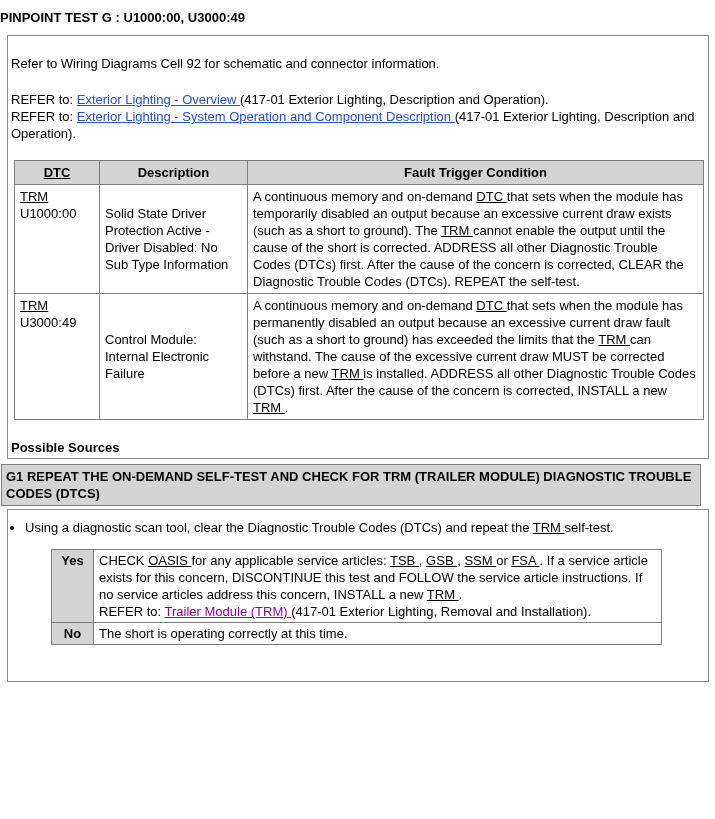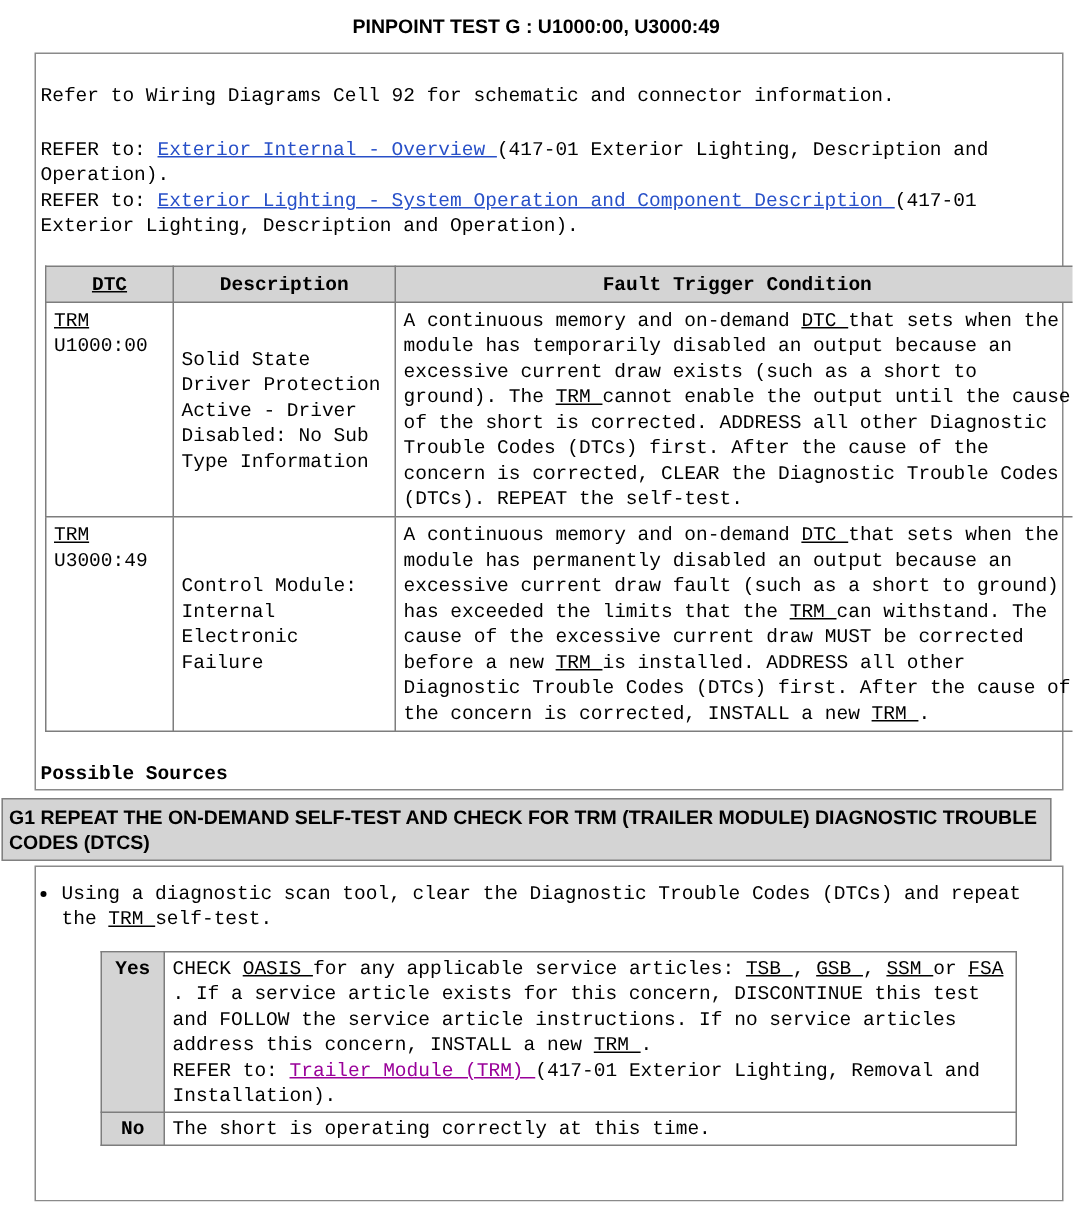--- a/index.html
+++ b/index.html
@@ -11,29 +11,27 @@
   }
   html,body{margin:0;padding:0;background:#fff;}
   body{
     width:715px;
     font-family:"Liberation Sans",sans-serif;
     font-size:13px;
     line-height:17px;
     color:#000;
   }
   .title{
-    text-align:center;
     font-weight:bold;
     margin:9px 0;
     font-size:13px;
   }
   .box{
     border:1px solid var(--border-gray);
-    margin:0 6px 0 23px;
-    font-family:Liberation Mono, monospace;
+    margin:0 6px 0 7px;
   }
   .box1{padding:1px 5px 2px 3px;}
   .box2{padding:2px 5px 36px 3px;}
   .para{margin:18px 0 0 0;}
   .bold-heading{font-weight:bold;margin:19px 0 0 0;}
   .refer-block{margin:19px 0 0 0;}
   .refer-line{margin:0;}
   a{cursor:pointer;}
   a.link{color:var(--link-blue);text-decoration:underline;}
   a.vlink{color:var(--link-visited);text-decoration:underline;}
@@ -91,21 +89,21 @@
   }
 </style>
 </head>
 <body>
 
 <div class="title">PINPOINT TEST G : U1000:00, U3000:49</div>
 
 <div class="box box1">
   <p class="para">Refer to Wiring Diagrams Cell 92 for schematic and connector information.</p>
   <div class="refer-block">
-    <div class="refer-line">REFER to: <a class="link">Exterior Internal - Overview </a>(417-01 Exterior Lighting, Description and Operation).</div>
+    <div class="refer-line">REFER to: <a class="link">Exterior Lighting - Overview </a>(417-01 Exterior Lighting, Description and Operation).</div>
     <div class="refer-line">REFER to: <a class="link">Exterior Lighting - System Operation and Component Description </a>(417-01 Exterior Lighting, Description and Operation).</div>
   </div>
 
   <table class="dtc">
     <tbody>
         <tr>
       <th class="col-dtc"><a class="term">DTC</a></th>
       <th class="col-desc">Description</th>
       <th>Fault Trigger Condition</th>
     </tr>

